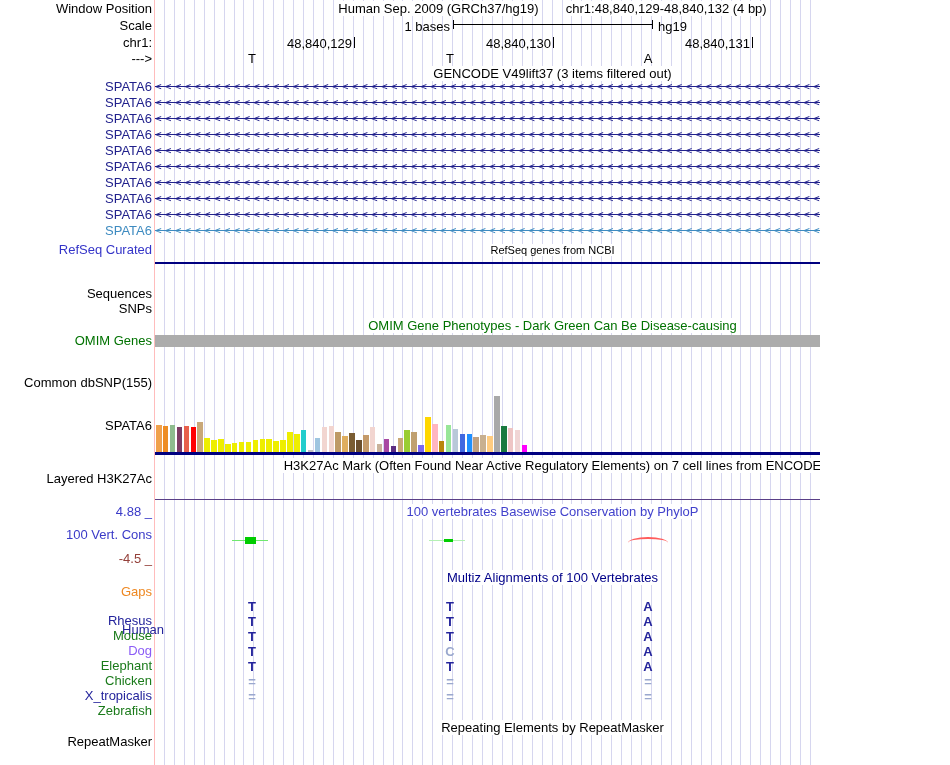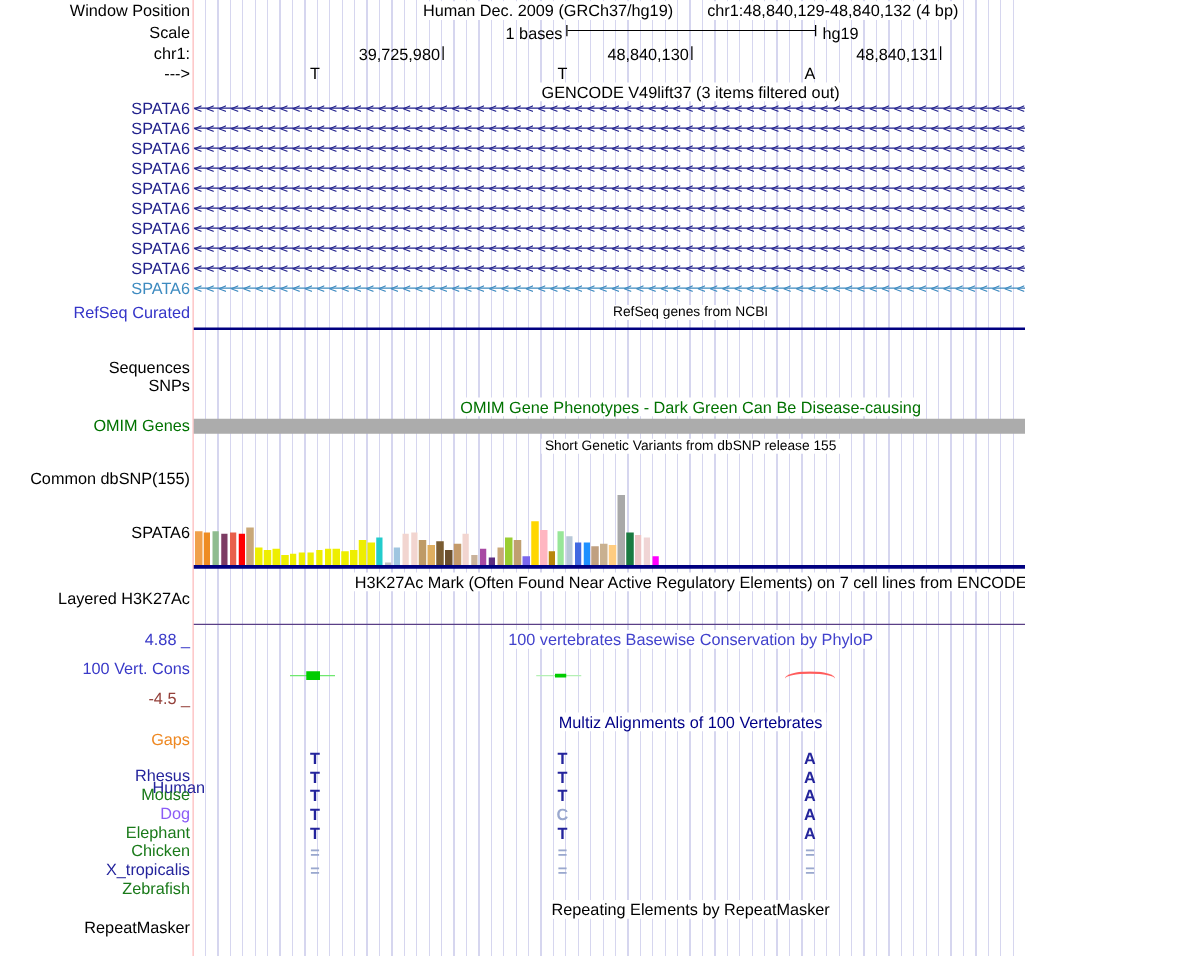--- a/index.html
+++ b/index.html
@@ -21,33 +21,33 @@
 </style>
 </head>
 <body>
 
 <div id="stage">
   <div class="grid"></div>
   <div class="redguide"></div>
 
   <div class="lbl" style="top:2px">Window Position</div>
   <div class="ttl" style="top:2px">
-    <span>Human Dec. 2009 (GRCh37/hg19)</span>
+    <span>Human Sep. 2009 (GRCh37/hg19)</span>
     <span style="display:inline-block;width:8px"></span>
     <span>chr1:48,840,129-48,840,132 (4 bp)</span>
   </div>
 
   <div class="lbl" style="top:19px">Scale</div>
   <div class="num" style="left:350px;top:19px;width:100px">1 bases</div>
   <div class="ruler" style="left:453px;top:20px;width:198px"></div>
   <div style="position:absolute;left:658px;top:19px">hg19</div>
 
   <div class="lbl" style="top:36px">chr1:</div>
   <div id="coords">
-      <div style="position: absolute; left: 258px; top: 36px; width: 94px; text-align: right;">39,725,980</div>
+      <div style="position: absolute; left: 258px; top: 36px; width: 94px; text-align: right;">48,840,129</div>
       <div style="position: absolute; left: 354px; top: 37px; width: 1px; height: 11px; background: rgb(0, 0, 0);"></div>
       <div style="position: absolute; left: 457px; top: 36px; width: 94px; text-align: right;">48,840,130</div>
       <div style="position: absolute; left: 553px; top: 37px; width: 1px; height: 11px; background: rgb(0, 0, 0);"></div>
       <div style="position: absolute; left: 656px; top: 36px; width: 94px; text-align: right;">48,840,131</div>
       <div style="position: absolute; left: 752px; top: 37px; width: 1px; height: 11px; background: rgb(0, 0, 0);"></div>
     </div>
 
   <div class="lbl" style="top:52px">---&gt;</div>
   <div id="topbases">
       <div style="position: absolute; left: 243px; top: 51px; width: 18px; text-align: center;">T</div>
@@ -114,21 +114,20 @@
   <div class="lbl" style="top:243px;color:#3434C8">RefSeq Curated</div>
   <div class="hline" style="top:262px;height:2px;background:#000080"></div>
 
   <div class="lbl" style="top:287px">Sequences</div>
   <div class="lbl" style="top:302px">SNPs</div>
 
   <div class="ttl omim" style="top:319px"><span>OMIM Gene Phenotypes - Dark Green Can Be Disease-causing</span></div>
   <div class="lbl omim" style="top:334px">OMIM Genes</div>
   <div class="hline" style="top:335px;height:12px;background:#ACACAC"></div>
 
-  <div class="ttl sm" style="top:350px"><span>Short Genetic Variants from dbSNP release 155</span></div>
   <div class="lbl" style="top:376px">Common dbSNP(155)</div>
 
   <div class="lbl" style="top:419px">SPATA6</div>
   <div id="gtex-bars">
       <div style="position: absolute; left: 156px; top: 425px; width: 5.5px; height: 27px; background: rgb(240, 160, 75);"></div>
       <div style="position: absolute; left: 162.9px; top: 426px; width: 5.5px; height: 26px; background: rgb(238, 140, 34);"></div>
       <div style="position: absolute; left: 169.8px; top: 425px; width: 5.5px; height: 27px; background: rgb(143, 188, 143);"></div>
       <div style="position: absolute; left: 176.7px; top: 427px; width: 5.5px; height: 25px; background: rgb(125, 60, 100);"></div>
       <div style="position: absolute; left: 183.6px; top: 426px; width: 5.5px; height: 26px; background: rgb(232, 96, 76);"></div>
       <div style="position: absolute; left: 190.5px; top: 427px; width: 5.5px; height: 25px; background: rgb(255, 0, 0);"></div>

